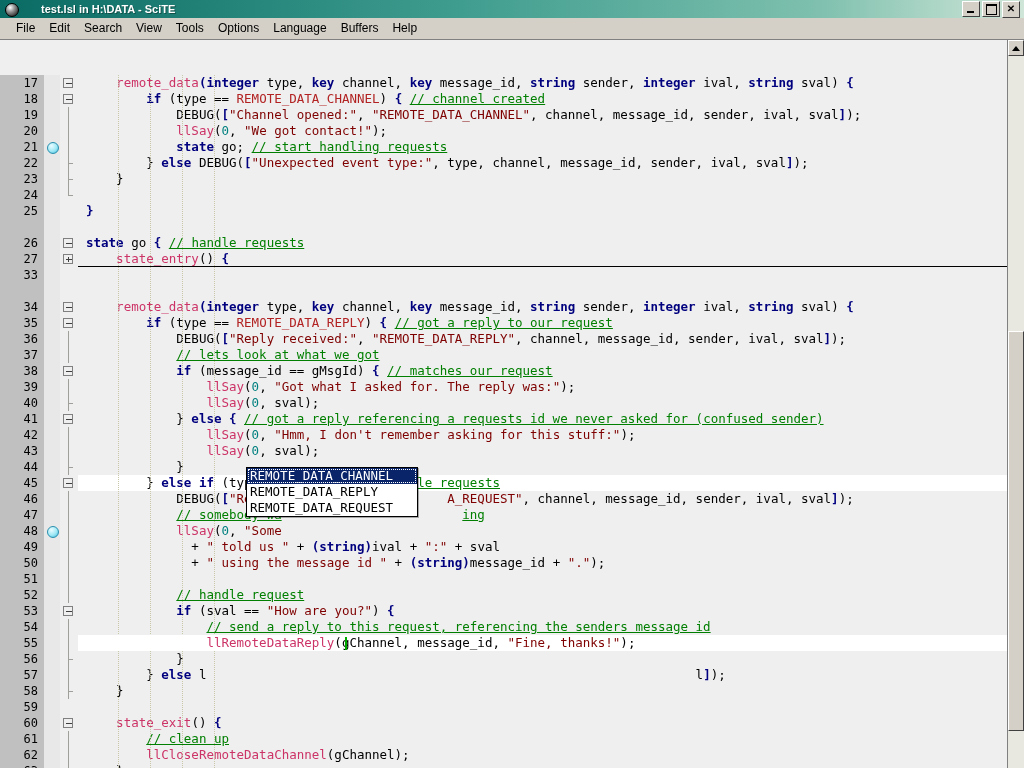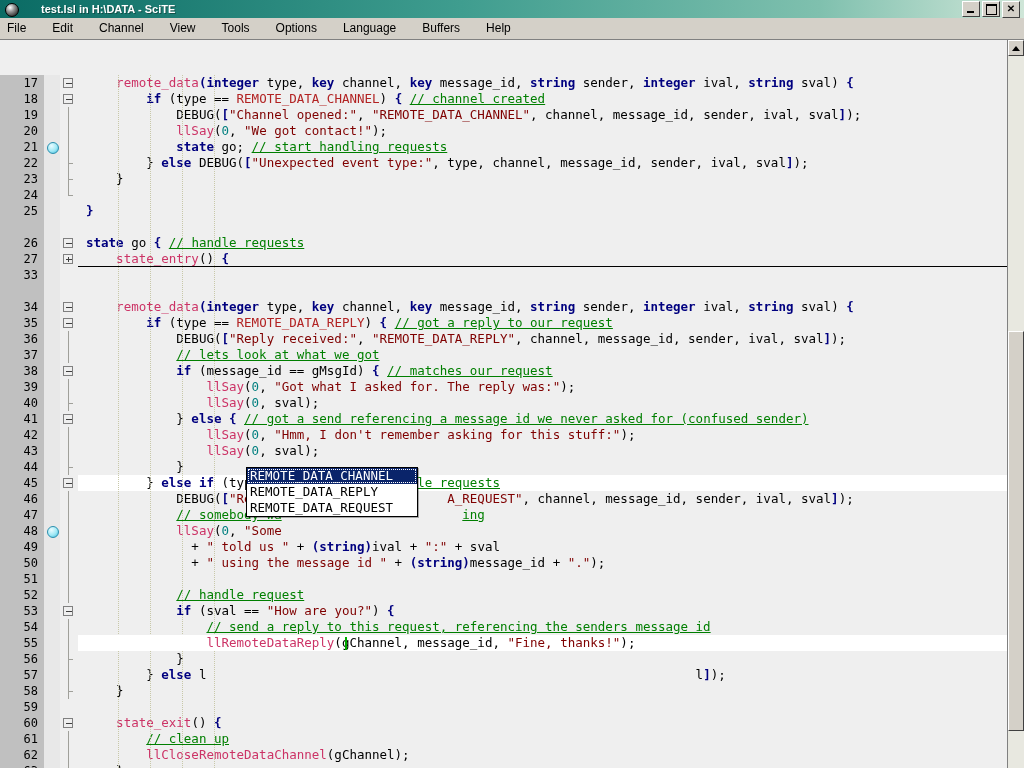--- a/index.html
+++ b/index.html
@@ -37,23 +37,22 @@
     font-size:9px;line-height:1;color:#000;font-family:"Liberation Sans",sans-serif;
     position:relative;
   }
   .tb-btn.min::after{content:"";position:absolute;width:7px;height:2px;background:#000;bottom:3px;left:4px;}
   .tb-btn.max::after{content:"";position:absolute;width:9px;height:8px;border:1px solid #000;border-top-width:2px;top:2px;left:3px;}
   .tb-btn.close{font-weight:bold;font-size:10px;padding-bottom:1px;}
 
   
   .menubar{
     height:20px;min-height:20px;background:#d4d0c8;
-    display:flex;align-items:center;padding-left:0;
+    display:flex;align-items:center;padding-left:9px;
     border-bottom:1px solid #d4d0c8;
-    gap:12px;
   }
   .menu-item{
     font-size:12px;color:#000;padding:2px 7px;white-space:nowrap;
     font-family:"Liberation Sans",sans-serif;
   }
 
   
   .editor-wrap{flex:1;display:flex;position:relative;background:#efefef;border-top:1px solid #808080;}
   .editor{
     flex:1;display:flex;position:relative;overflow:hidden;background:#b91c1c;margin-top:35px;
@@ -190,21 +189,21 @@
     <div class="tb-buttons">
       <div class="tb-btn min"></div>
       <div class="tb-btn max"></div>
       <div class="tb-btn close">✕</div>
     </div>
   </div>
 
   <div class="menubar">
     <div class="menu-item">File</div>
     <div class="menu-item">Edit</div>
-    <div class="menu-item">Channel</div>
+    <div class="menu-item">Search</div>
     <div class="menu-item">View</div>
     <div class="menu-item">Tools</div>
     <div class="menu-item">Options</div>
     <div class="menu-item">Language</div>
     <div class="menu-item">Buffers</div>
     <div class="menu-item">Help</div>
   </div>
 
   <div class="editor-wrap">
     <div class="editor">
@@ -370,21 +369,21 @@
           <div class="code" style="position: relative;"><span class="pl">    </span><span class="fn">state_entry</span><span class="pl">() </span><span class="op">{</span><div class="foldline" style="position: absolute; left: 0px; right: 0px; bottom: 0px; height: 1px; background: rgb(0, 0, 0);"></div></div>
           <div class="code"><span class="pl"></span></div>
           <div class="code"><span class="pl"></span></div>
           <div class="code"><span class="pl">    </span><span class="fn">remote_data</span><span class="op">(</span><span class="ty">integer</span><span class="pl"> type, </span><span class="ty">key</span><span class="pl"> channel, </span><span class="ty">key</span><span class="pl"> message_id, </span><span class="ty">string</span><span class="pl"> sender, </span><span class="ty">integer</span><span class="pl"> ival, </span><span class="ty">string</span><span class="pl"> sval) </span><span class="op">{</span></div>
           <div class="code"><span class="pl">        </span><span class="kw">if</span><span class="pl"> (type </span><span class="pl">==</span><span class="pl"> </span><span class="cst">REMOTE_DATA_REPLY</span><span class="pl">) </span><span class="op">{</span><span class="pl"> </span><span class="cm">// got a reply to our request</span></div>
           <div class="code"><span class="pl">            </span><span class="pl">DEBUG(</span><span class="op">[</span><span class="st2">"Reply received:"</span><span class="pl">, </span><span class="st2">"REMOTE_DATA_REPLY"</span><span class="pl">, channel, message_id, sender, ival, sval</span><span class="op">]</span><span class="pl">);</span></div>
           <div class="code"><span class="pl">            </span><span class="cm">// lets look at what we got</span></div>
           <div class="code"><span class="pl">            </span><span class="kw">if</span><span class="pl"> (message_id </span><span class="pl">==</span><span class="pl"> gMsgId) </span><span class="op">{</span><span class="pl"> </span><span class="cm">// matches our request</span></div>
           <div class="code"><span class="pl">                </span><span class="fn">llSay</span><span class="pl">(</span><span class="num2">0</span><span class="pl">, </span><span class="st2">"Got what I asked for. The reply was:"</span><span class="pl">);</span></div>
           <div class="code"><span class="pl">                </span><span class="fn">llSay</span><span class="pl">(</span><span class="num2">0</span><span class="pl">, sval);</span></div>
-          <div class="code"><span class="pl">            } </span><span class="kw">else</span><span class="pl"> </span><span class="op">{</span><span class="pl"> </span><span class="cm">// got a send referencing a message id we never asked for (confused sender)</span></div>
+          <div class="code"><span class="pl">            } </span><span class="kw">else</span><span class="pl"> </span><span class="op">{</span><span class="pl"> </span><span class="cm">// got a reply referencing a requests id we never asked for (confused sender)</span></div>
           <div class="code"><span class="pl">                </span><span class="fn">llSay</span><span class="pl">(</span><span class="num2">0</span><span class="pl">, </span><span class="st2">"Hmm, I don't remember asking for this stuff:"</span><span class="pl">);</span></div>
           <div class="code"><span class="pl">                </span><span class="fn">llSay</span><span class="pl">(</span><span class="num2">0</span><span class="pl">, sval);</span></div>
           <div class="code"><span class="pl">            }</span></div>
           <div class="code cur"><span class="pl">        } </span><span class="kw">else</span><span class="pl"> </span><span class="kw">if</span><span class="pl"> (type </span><span class="pl">==</span><span class="pl"> REMOTE) </span><span class="op">{</span><span class="pl"> </span><span class="cm">// handle requests</span></div>
           <div class="code"><span class="pl">            </span><span class="pl">DEBUG(</span><span class="op">[</span><span class="st2">"Reques</span><span class="pl">                      </span><span class="st2">A_REQUEST"</span><span class="pl">, channel, message_id, sender, ival, sval</span><span class="op">]</span><span class="pl">);</span></div>
           <div class="code"><span class="pl">            </span><span class="cm">// somebody wa</span><span class="pl">                        </span><span class="cm">ing</span></div>
           <div class="code"><span class="pl">            </span><span class="fn">llSay</span><span class="pl">(</span><span class="num2">0</span><span class="pl">, </span><span class="st2">"Some</span></div>
           <div class="code"><span class="pl">              + </span><span class="st2">" told us "</span><span class="pl"> + </span><span class="kw">(string)</span><span class="pl">ival + </span><span class="st2">":"</span><span class="pl"> + sval</span></div>
           <div class="code"><span class="pl">              + </span><span class="st2">" using the message id "</span><span class="pl"> + </span><span class="kw">(string)</span><span class="pl">message_id + </span><span class="st2">"."</span><span class="pl">);</span></div>
           <div class="code"><span class="pl"></span></div>

